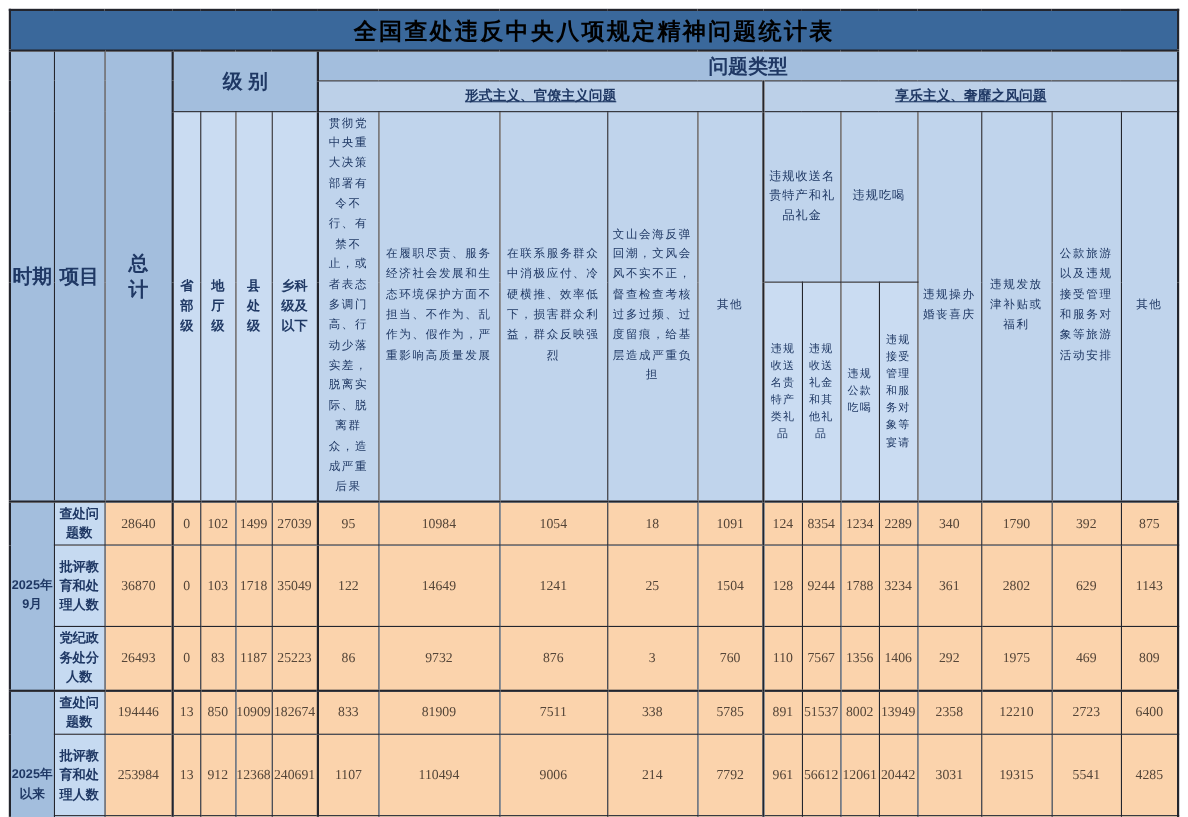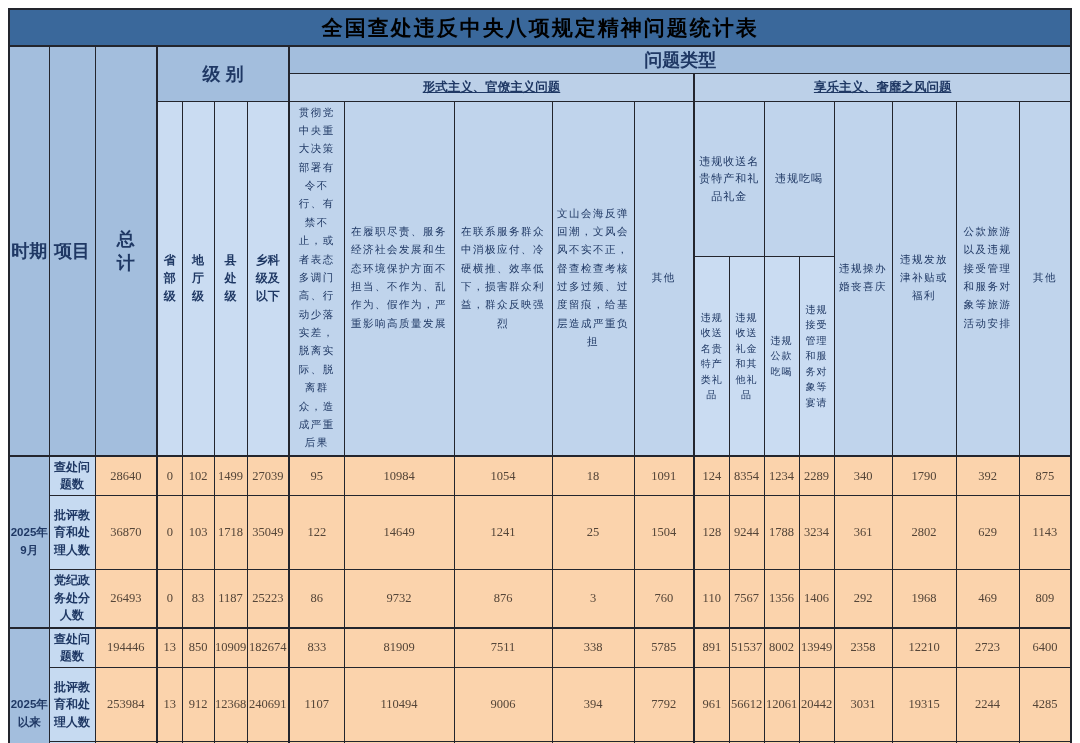--- a/index.html
+++ b/index.html
@@ -207,21 +207,21 @@
           <td class="num-cell bl-thick">86</td>
           <td class="num-cell">9732</td>
           <td class="num-cell">876</td>
           <td class="num-cell">3</td>
           <td class="num-cell">760</td>
           <td class="num-cell bl-thick">110</td>
           <td class="num-cell">7567</td>
           <td class="num-cell">1356</td>
           <td class="num-cell">1406</td>
           <td class="num-cell">292</td>
-          <td class="num-cell">1968</td>
+          <td class="num-cell">1975</td>
           <td class="num-cell">469</td>
           <td class="num-cell">809</td>
         </tr>
         <tr class="rh-a bt-thick">
           <td rowspan="3" class="period-cell">2025年
 以来</td>
           <td class="rowlabel-cell">查处问题数</td>
           <td class="num-cell">194446</td>
           <td class="num-cell bl-thick">13</td>
           <td class="num-cell">850</td>
@@ -244,29 +244,29 @@
         <tr class="rh-b">
           <td class="rowlabel-cell">批评教育和处理人数</td>
           <td class="num-cell">253984</td>
           <td class="num-cell bl-thick">13</td>
           <td class="num-cell">912</td>
           <td class="num-cell">12368</td>
           <td class="num-cell">240691</td>
           <td class="num-cell bl-thick">1107</td>
           <td class="num-cell">110494</td>
           <td class="num-cell">9006</td>
-          <td class="num-cell">394</td>
+          <td class="num-cell">214</td>
           <td class="num-cell">7792</td>
           <td class="num-cell bl-thick">961</td>
           <td class="num-cell">56612</td>
           <td class="num-cell">12061</td>
           <td class="num-cell">20442</td>
           <td class="num-cell">3031</td>
           <td class="num-cell">19315</td>
-          <td class="num-cell">2244</td>
+          <td class="num-cell">5541</td>
           <td class="num-cell">4285</td>
         </tr>
         <tr class="rh-c">
           <td class="rowlabel-cell">党纪政务处分人数</td>
           <td class="num-cell">173422</td>
           <td class="num-cell bl-thick">10</td>
           <td class="num-cell">682</td>
           <td class="num-cell">8177</td>
           <td class="num-cell">164553</td>
           <td class="num-cell bl-thick">733</td>

